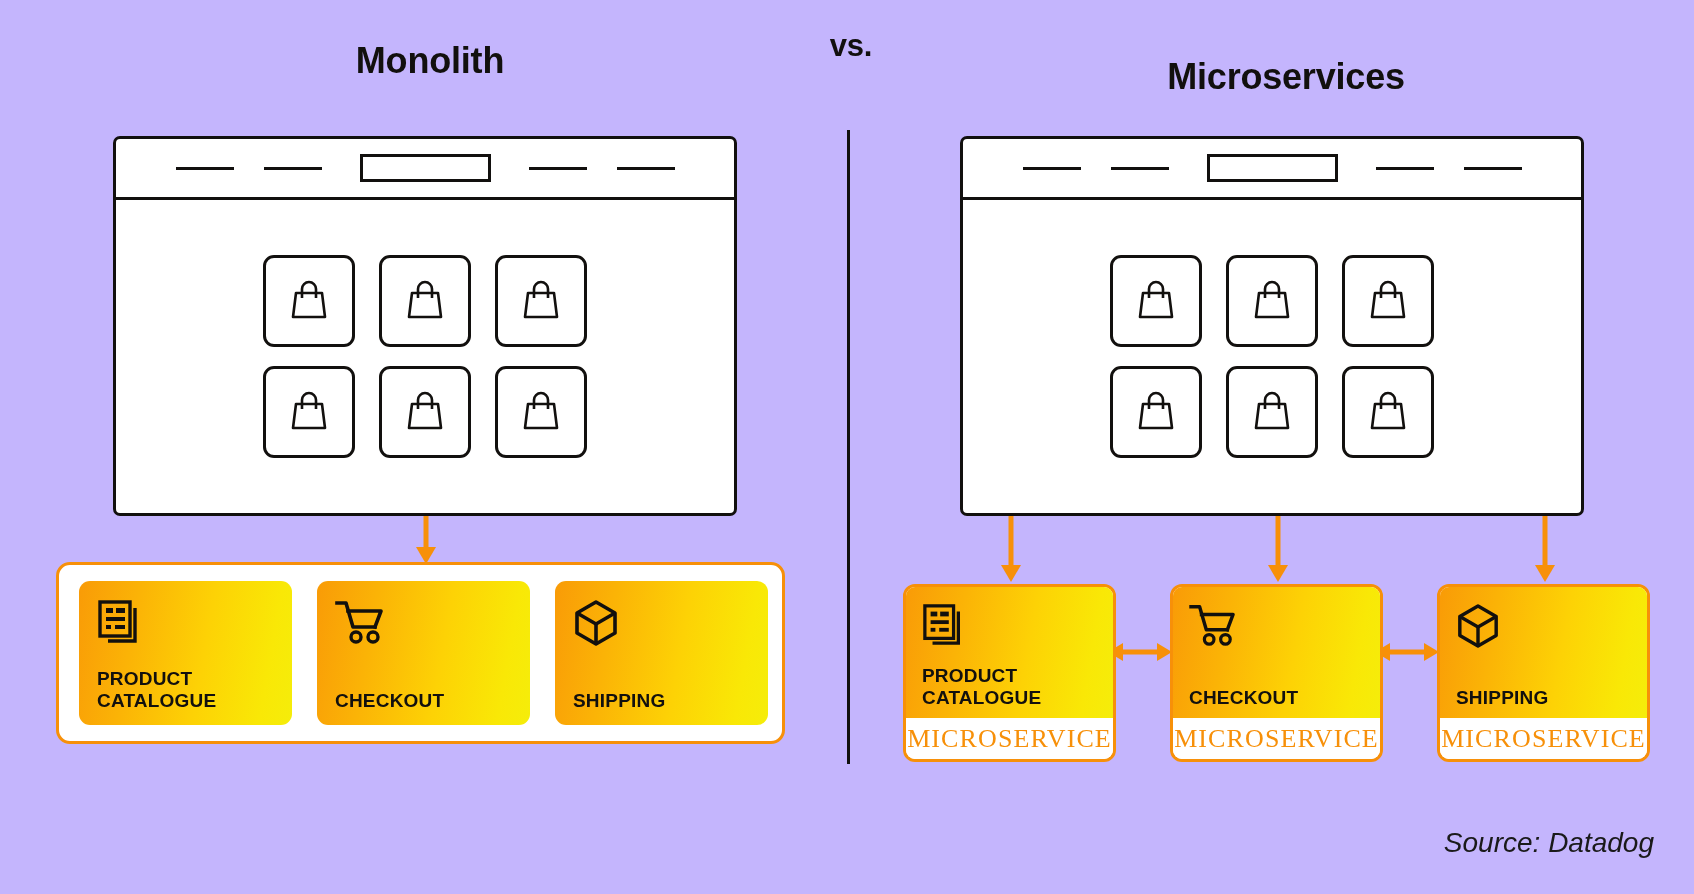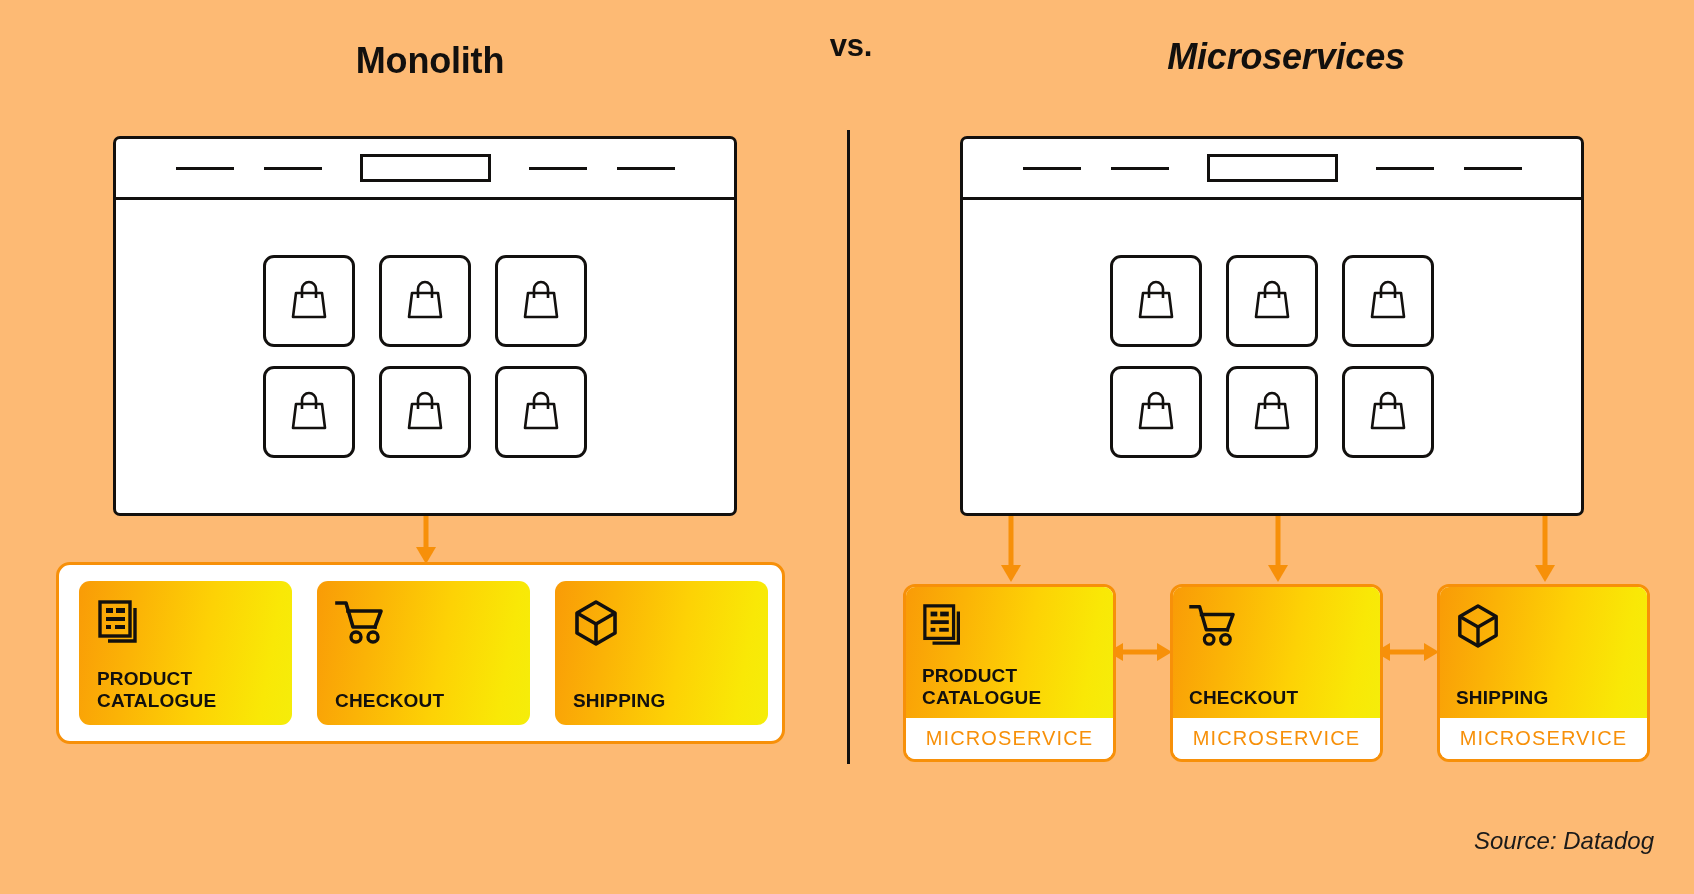--- a/index.html
+++ b/index.html
@@ -9,39 +9,39 @@
     background: #ffffff;
   }
   body {
     font-family: "Liberation Sans", sans-serif;
     -webkit-font-smoothing: antialiased;
   }
   #stage {
     position: relative;
     width: 1694px;
     height: 894px;
-    background: #fdba74;
+    background: #c4b5fd;
     overflow: hidden;
   }
 
   
   .title {
     position: absolute;
     font-family: "Liberation Sans Narrow", "Liberation Sans", sans-serif;
     font-weight: bold;
     font-size: 36px;
     letter-spacing: -0.2px;
     color: #12100e;
     white-space: nowrap;
     text-align: center;
     transform: translateX(-50%);
   }
   #title-monolith { left: 430px; top: 40px; }
   #title-vs       { left: 851px; top: 28px; font-size: 31px; }
-  #title-micro    { left: 1286px; top: 36px; font-style: italic; }
+  #title-micro    { left: 1286px; top: 56px; }
 
   
   #divider {
     position: absolute;
     left: 847px;
     top: 130px;
     width: 3px;
     height: 634px;
     background: #12100e;
   }
@@ -171,35 +171,35 @@
   .ms-top .svc-inner { padding: 16px 0 0 16px; }
   .ms-top .svc-label { bottom: 10px; left: 16px; }
   .ms-foot {
     flex: 1;
     display: flex;
     align-items: center;
     justify-content: center;
     background: #ffffff;
   }
   .ms-foot span {
-    font-family: Liberation Sans, sans-serif;
-    font-size: 20px;
+    font-family: Liberation Serif, serif;
+    font-size: 26px;
     letter-spacing: 1.1px;
     color: #f79009;
     white-space: nowrap;
   }
 
   
   #source-note {
     position: absolute;
     right: 40px;
     top: 827px;
     font-family: "Liberation Sans", sans-serif;
     font-style: italic;
-    font-size: 24px;
+    font-size: 28px;
     color: #1a1a1a;
     white-space: nowrap;
   }
 </style>
 </head>
 <body>
 
 <div id="stage">
 
   <div class="title" id="title-monolith">Monolith</div>

